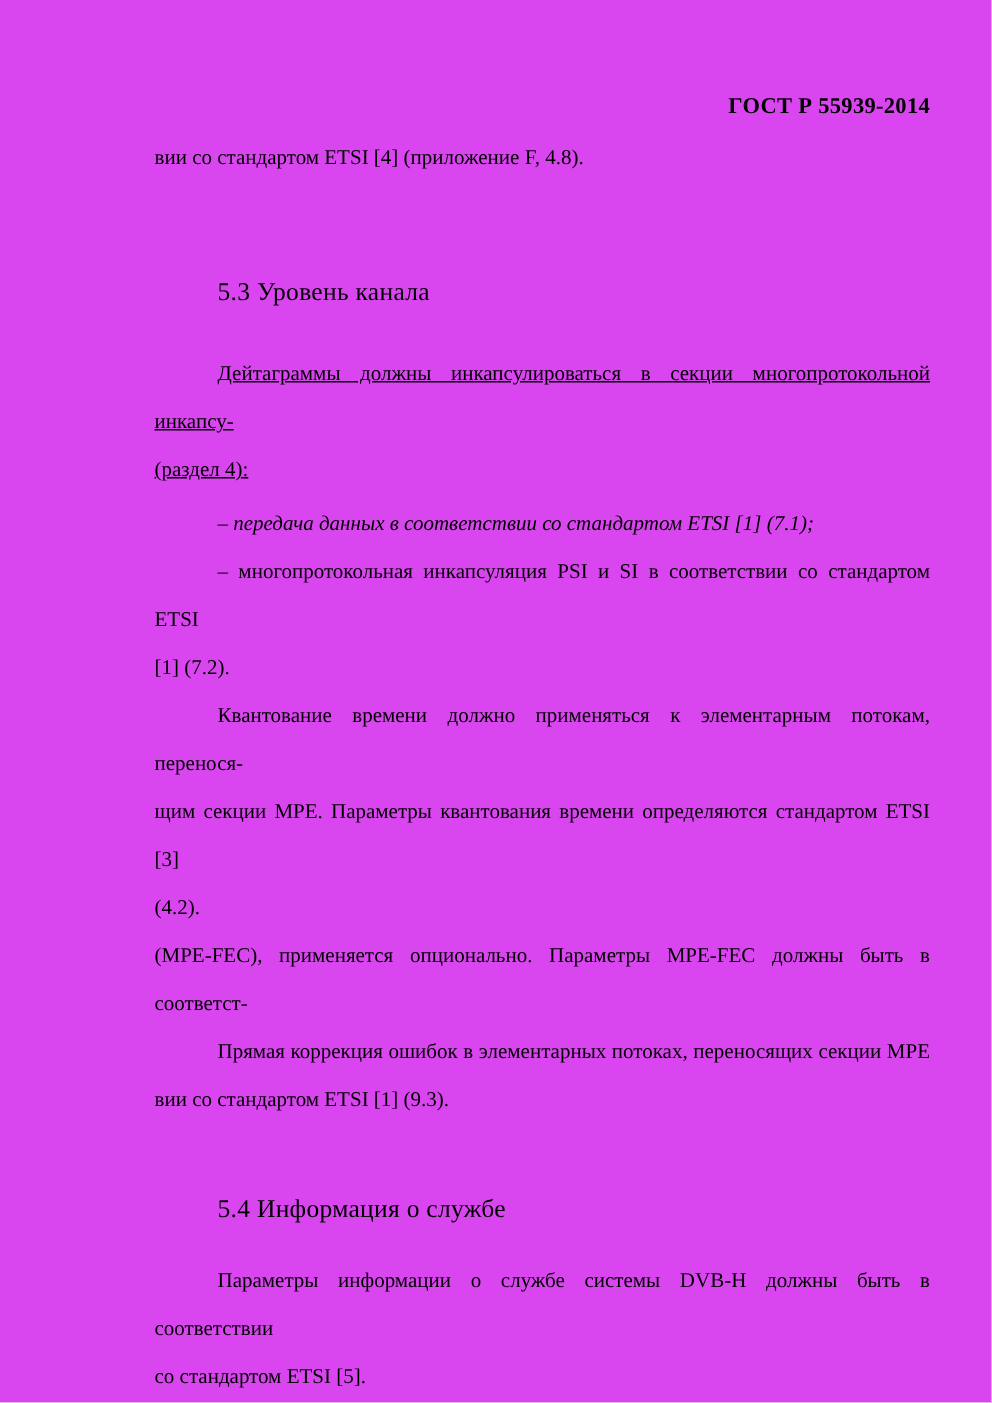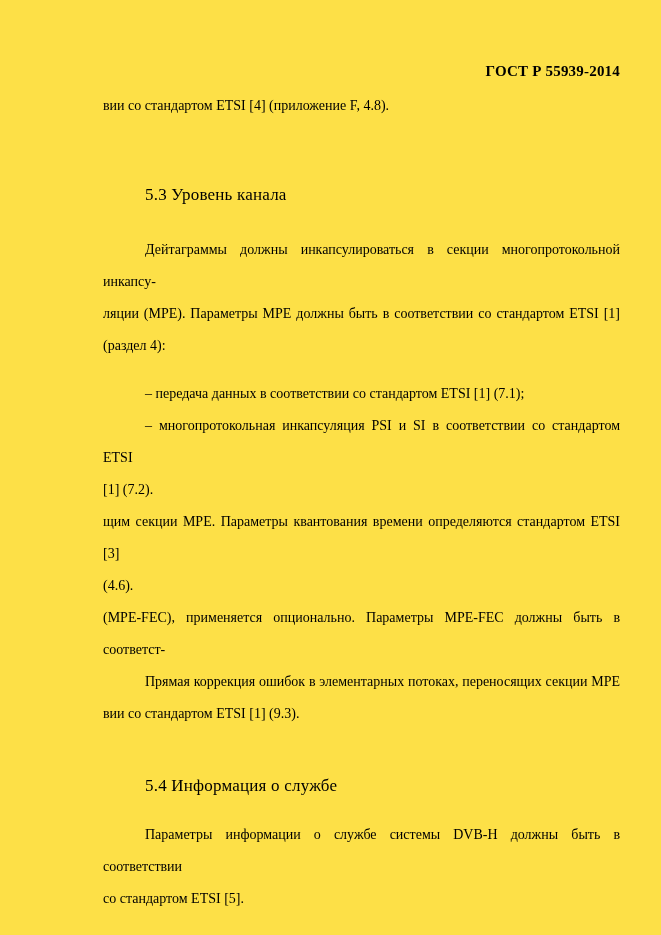--- a/index.html
+++ b/index.html
@@ -6,21 +6,21 @@
   html, body {
     margin: 0;
     padding: 0;
     background: #ffffff;
   }
   .page {
     position: relative;
     width: 661px;
     height: 935px;
     box-sizing: border-box;
-    background: #fde047;
+    background: #d946ef;
     color: #000000;
     padding: 62px 41px 0 103px;
     font-family: "Liberation Serif", "DejaVu Serif", serif;
     overflow: hidden;
   }
   .running-header {
     text-align: right;
     font-weight: bold;
     font-size: 15px;
     line-height: 18px;
@@ -55,35 +55,35 @@
 <body>
 
 <div class="page">
   <div class="running-header">ГОСТ Р 55939-2014</div>
 
   <div class="doc-body">
       <div class="paragraph" style="margin-top: 10px;">
         <div class="body-line lline">вии со стандартом ETSI [4] (приложение F, 4.8).</div>
       </div>
       <div class="heading" style="margin-top: 62px;">5.3 Уровень канала</div>
-      <div class="paragraph" style="margin-top: 28px;">
+      <div class="paragraph" style="margin-top: 28px; text-decoration: underline;">
         <div class="body-line jline indent">Дейтаграммы должны инкапсулироваться в секции многопротокольной инкапсу-</div>
-        <div class="body-line jline">ляции (MPE). Параметры MPE должны быть в соответствии со стандартом ETSI [1]</div>
         <div class="body-line lline">(раздел 4):</div>
       </div>
-      <div class="paragraph" style="margin-top: 16px;">
+      <div class="paragraph" style="margin-top: 4px; font-style: italic;">
         <div class="body-line lline indent">– передача данных в соответствии со стандартом ETSI [1] (7.1);</div>
       </div>
       <div class="paragraph" style="margin-top: 0px;">
         <div class="body-line jline indent">– многопротокольная инкапсуляция PSI и SI в соответствии со стандартом ETSI</div>
         <div class="body-line lline">[1] (7.2).</div>
       </div>
       <div class="paragraph" style="margin-top: 0px;">
+        <div class="body-line jline indent">Квантование времени должно применяться к элементарным потокам, перенося-</div>
         <div class="body-line jline">щим секции MPE. Параметры квантования времени определяются стандартом ETSI [3]</div>
-        <div class="body-line lline">(4.6).</div>
+        <div class="body-line lline">(4.2).</div>
       </div>
       <div class="paragraph" style="margin-top: 0px;">
         <div class="body-line jline">(MPE-FEC), применяется опционально. Параметры MPE-FEC должны быть в соответст-</div>
         <div class="body-line jline indent">Прямая коррекция ошибок в элементарных потоках, переносящих секции MPE</div>
         <div class="body-line lline">вии со стандартом ETSI [1] (9.3).</div>
       </div>
       <div class="heading" style="margin-top: 45px;">5.4 Информация о службе</div>
       <div class="paragraph" style="margin-top: 22px;">
         <div class="body-line jline indent">Параметры информации о службе системы DVB-H должны быть в соответствии</div>
         <div class="body-line lline">со стандартом ETSI [5].</div>

